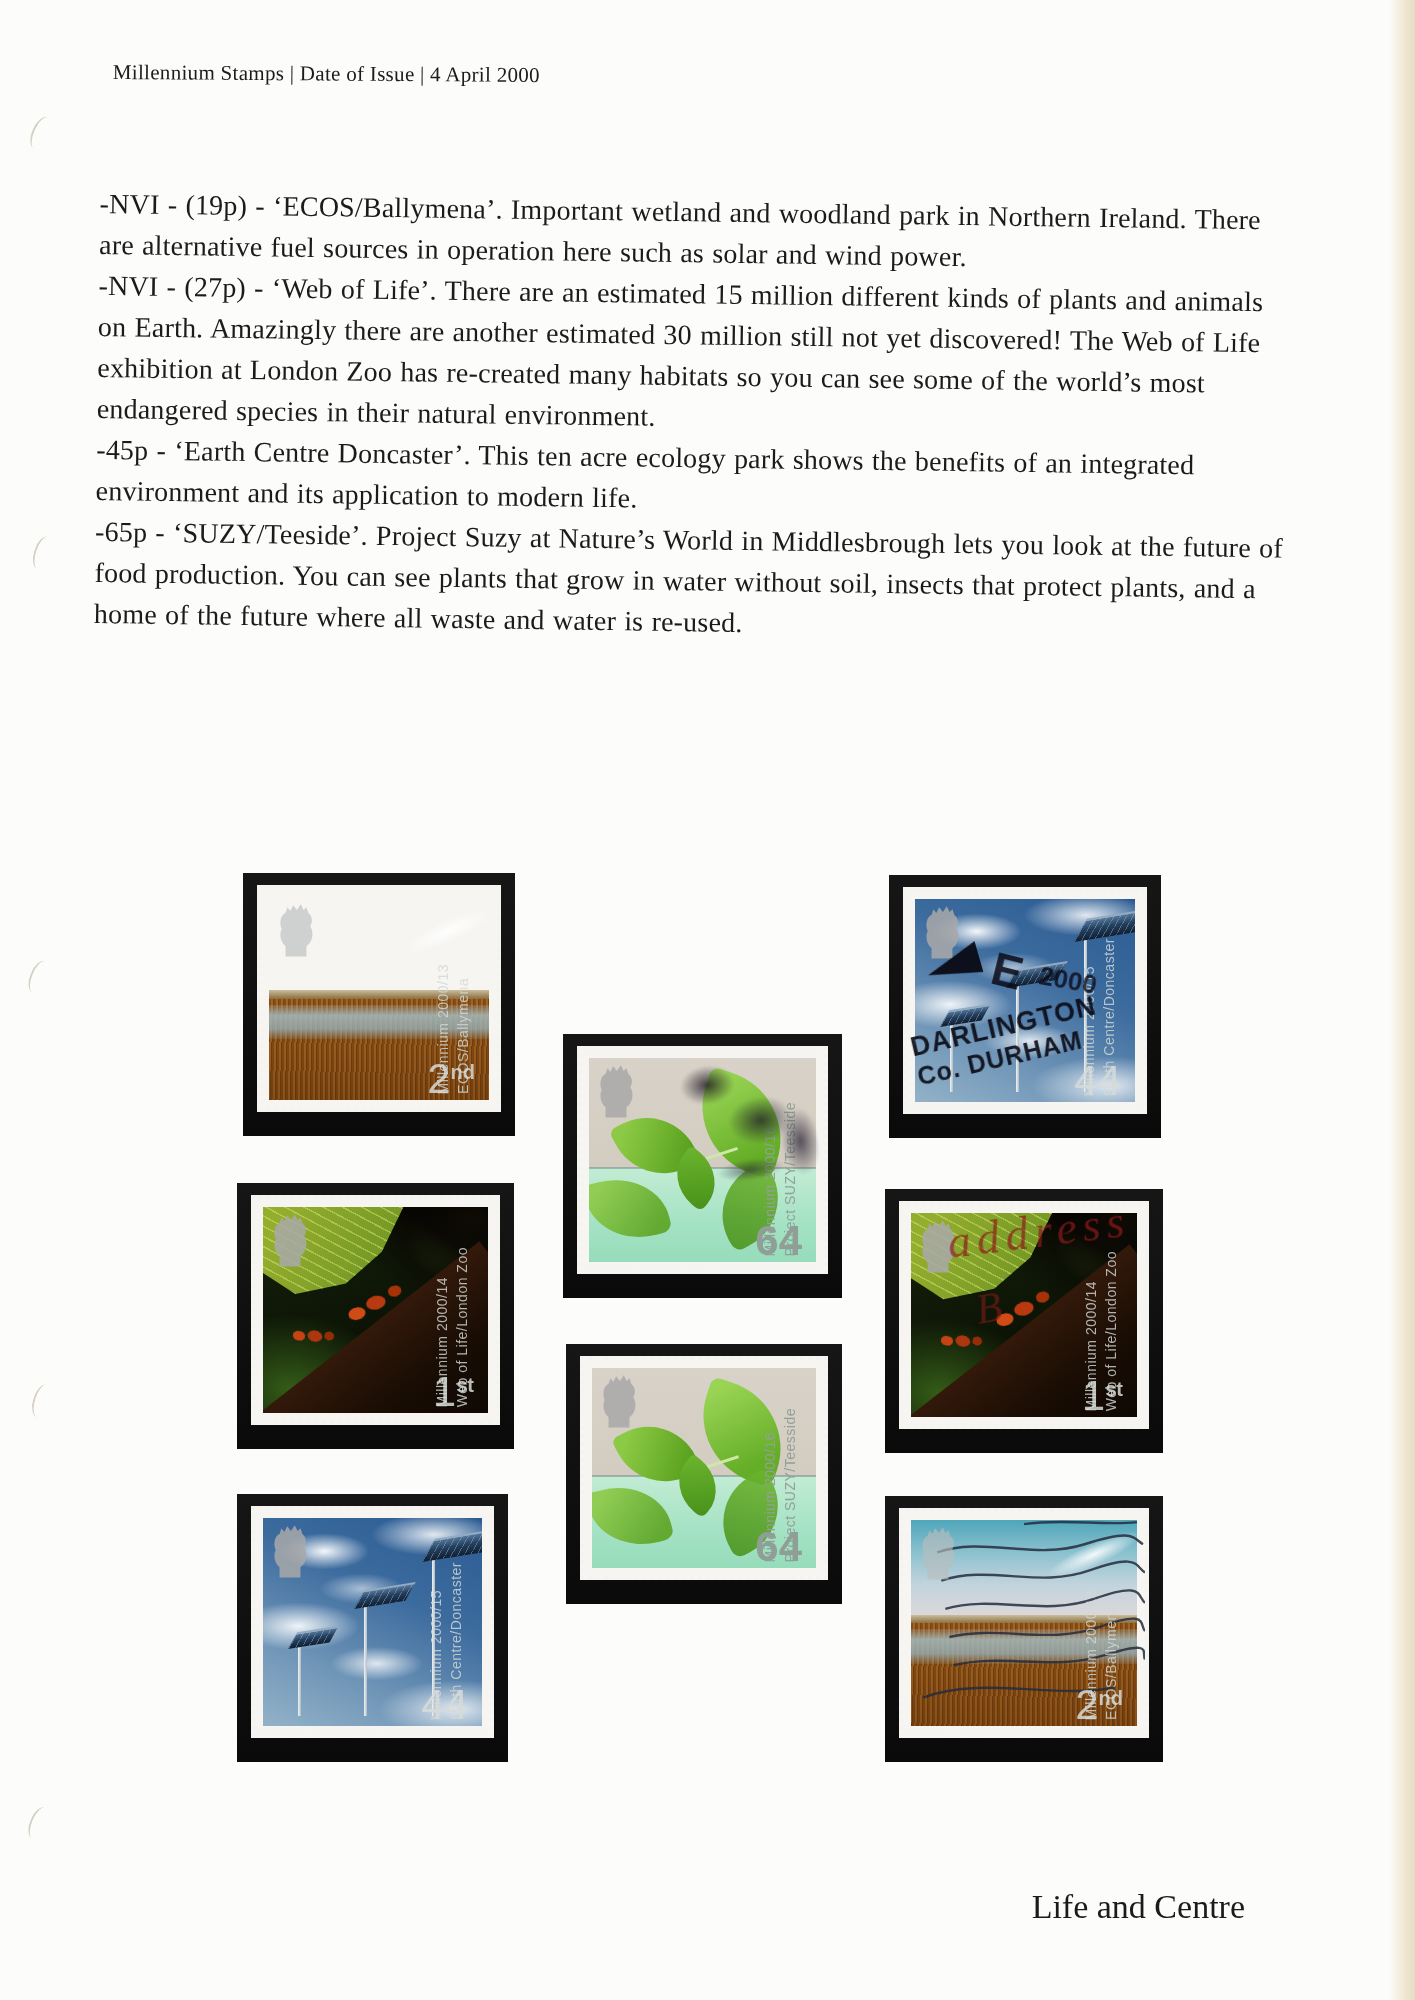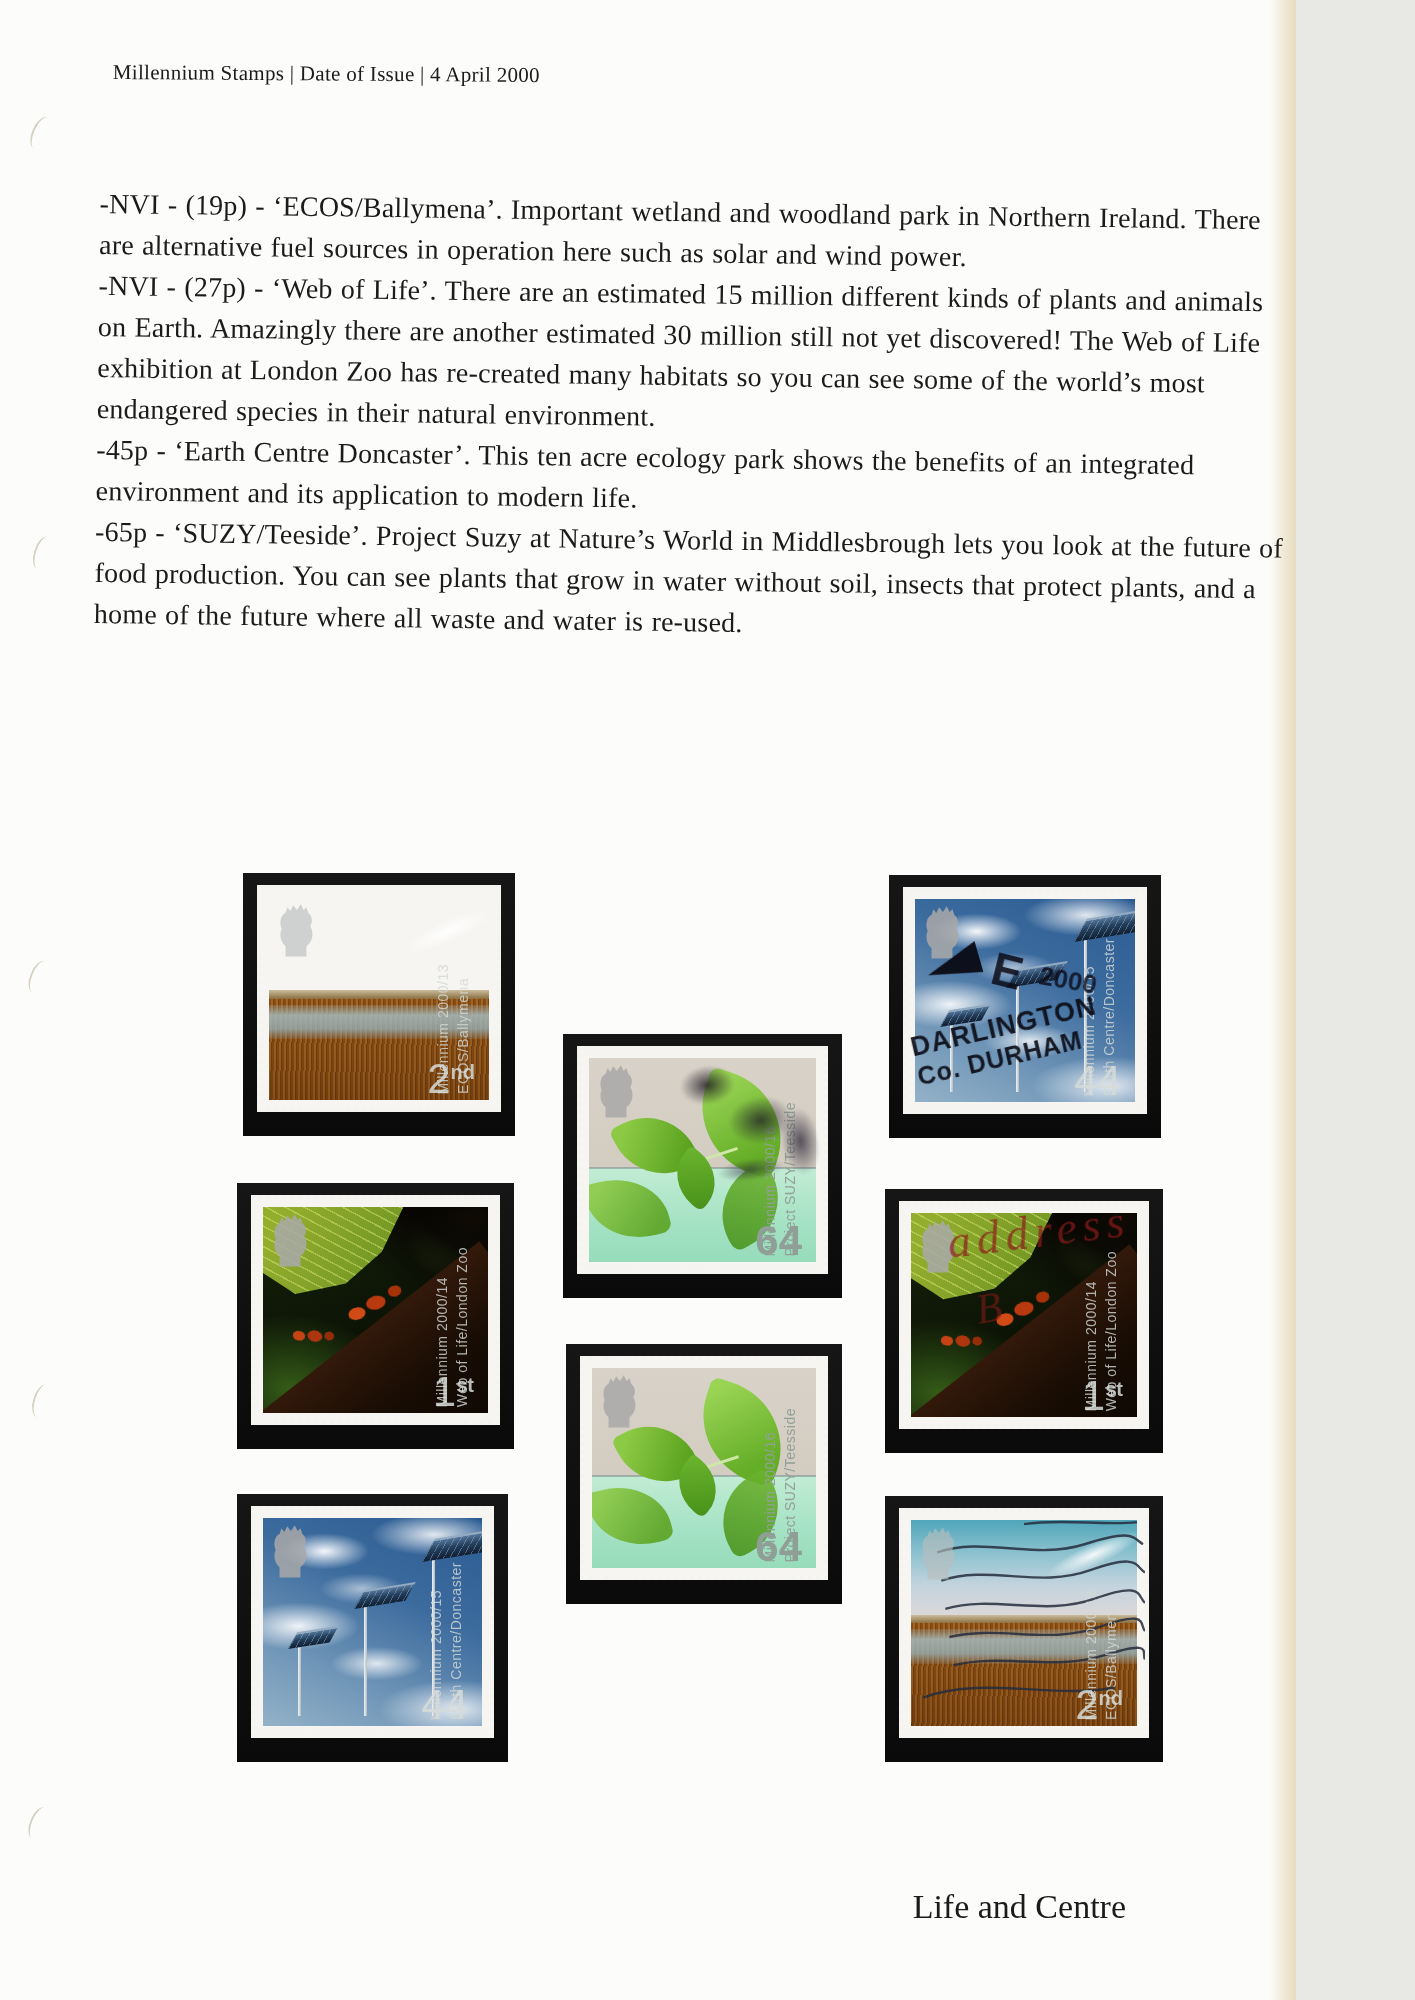--- a/index.html
+++ b/index.html
@@ -1,16 +1,16 @@
 <!DOCTYPE html>
 <html><head>
 <meta charset="utf-8">
 <style>
   html,body{margin:0;padding:0;background:#e8e8e4;}
-  .page{position:relative;width:1296px;height:2000px;background:#fcfcfa;overflow:hidden;
+  .page{position:relative;width:1415px;height:2000px;background:#fcfcfa;overflow:hidden;
         font-family:"Liberation Serif",serif;color:#1b1b1b;}
   .edge-right{position:absolute;top:0;right:0;width:26px;height:100%;
         background:linear-gradient(90deg,rgba(234,225,200,0) 0%,rgba(236,227,202,.85) 60%,#e6dcc2 100%);}
   .arc{position:absolute;width:16px;height:34px;border-left:2px solid #ccc6b4;border-radius:50%;opacity:.8;}
   .arc1{left:32px;top:116px;transform:rotate(24deg);}
   .arc2{left:34px;top:536px;transform:rotate(18deg);}
   .arc3{left:30px;top:960px;transform:rotate(22deg);}
   .arc4{left:33px;top:1384px;transform:rotate(17deg);}
   .arc5{left:30px;top:1806px;transform:rotate(23deg);}
 

